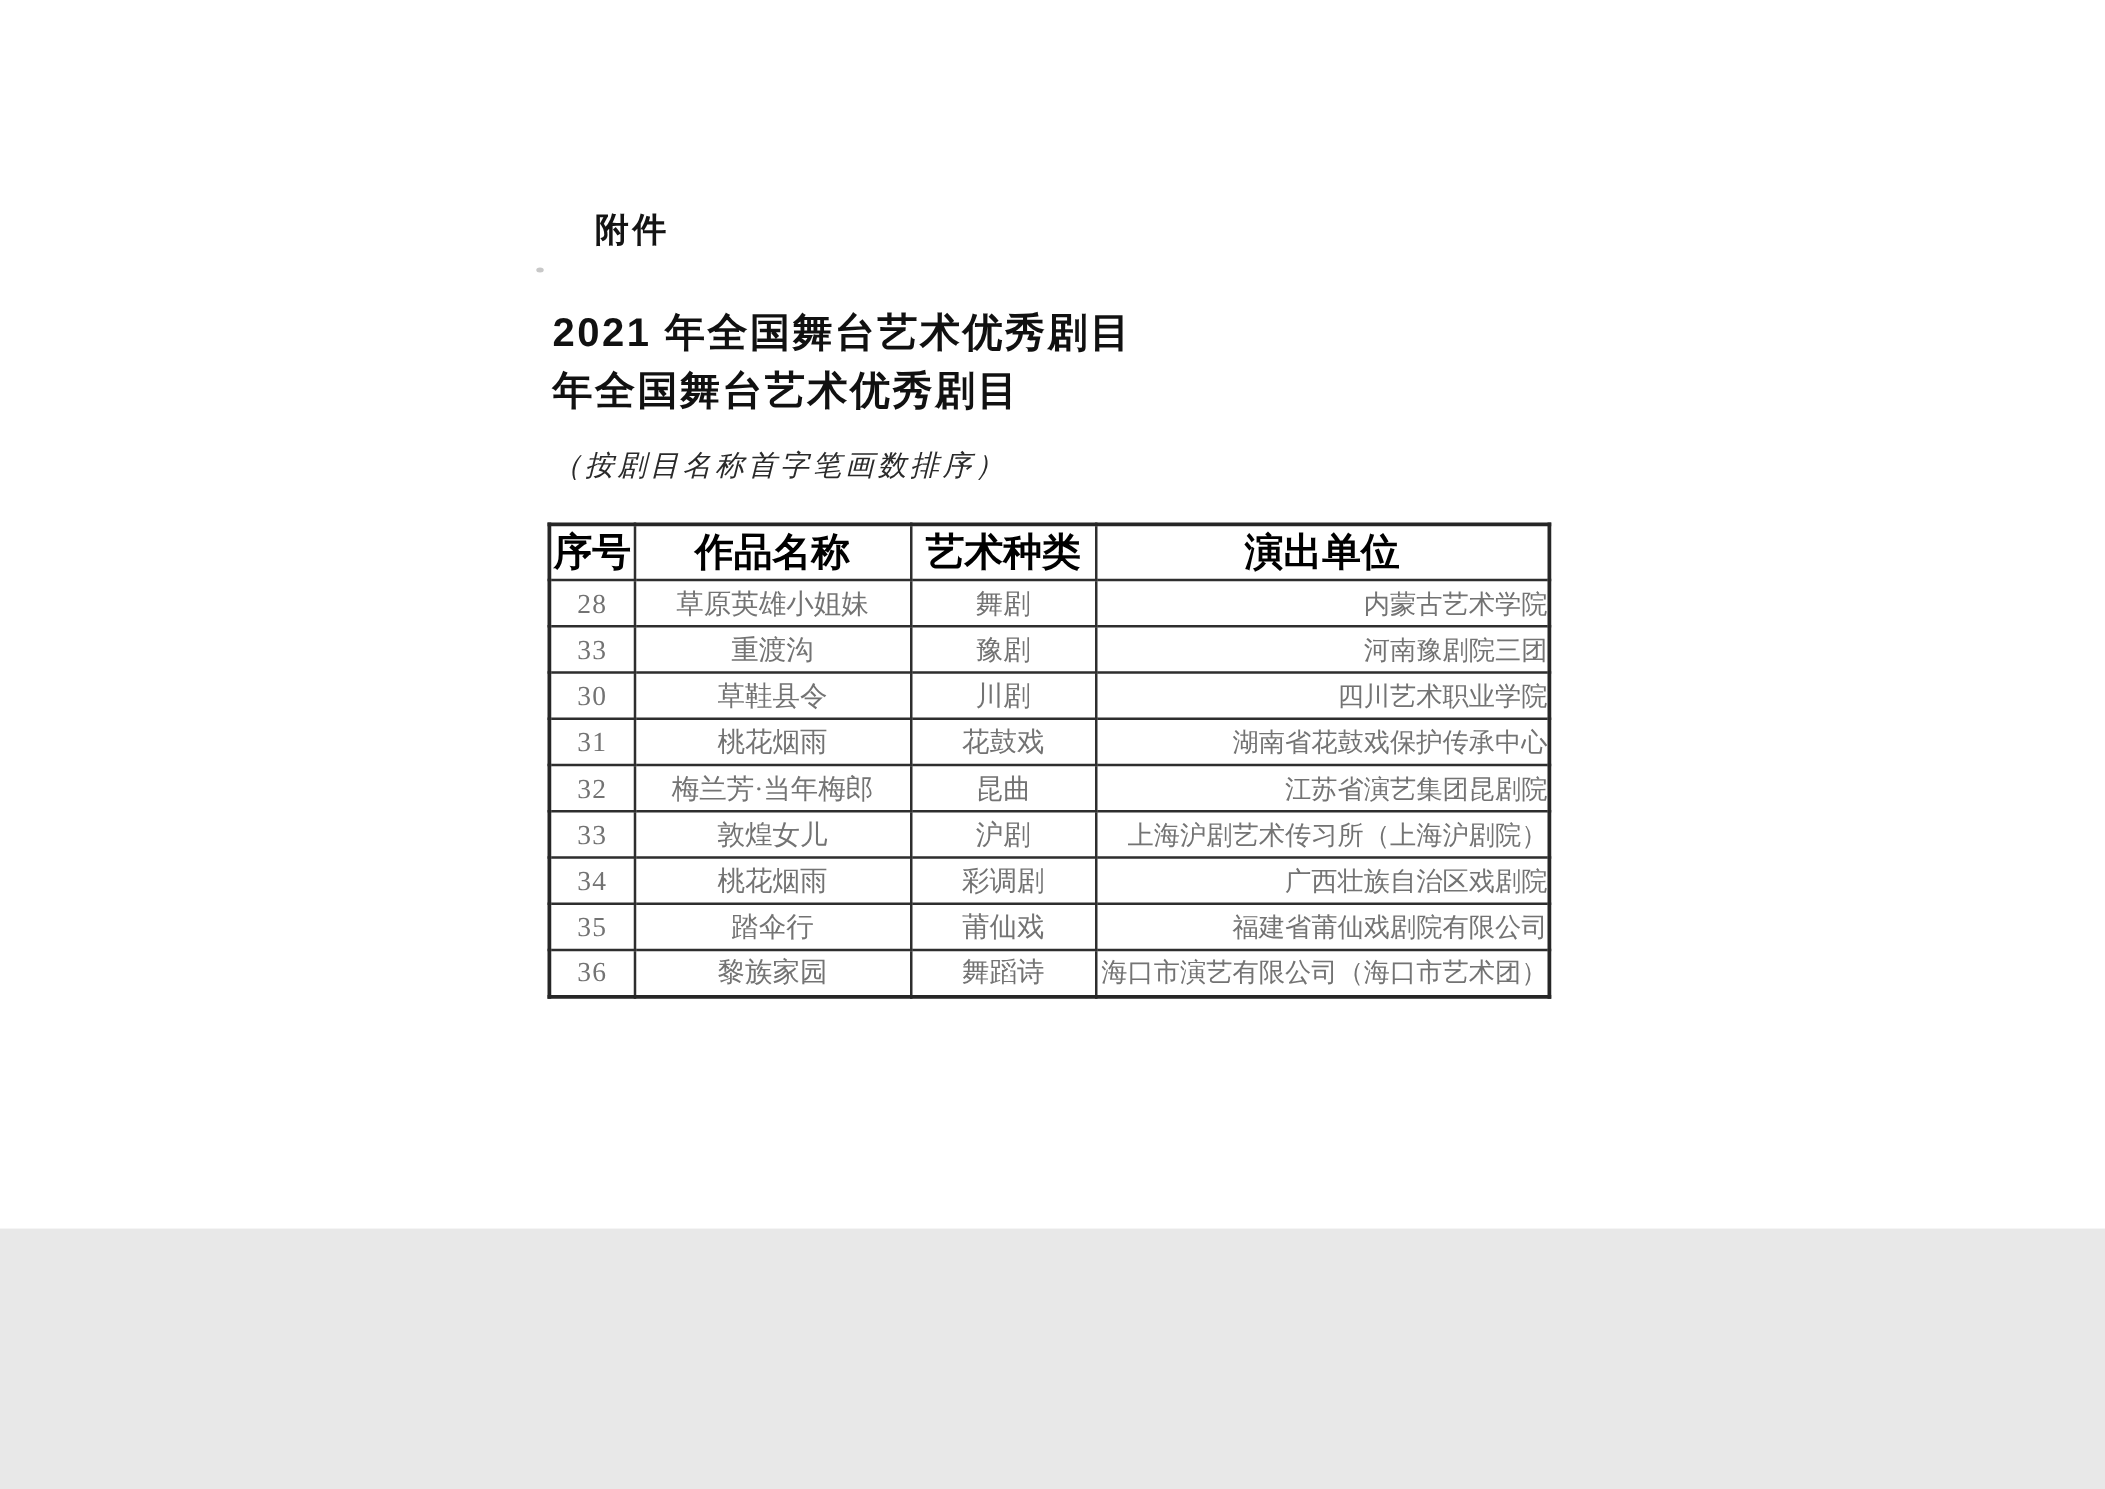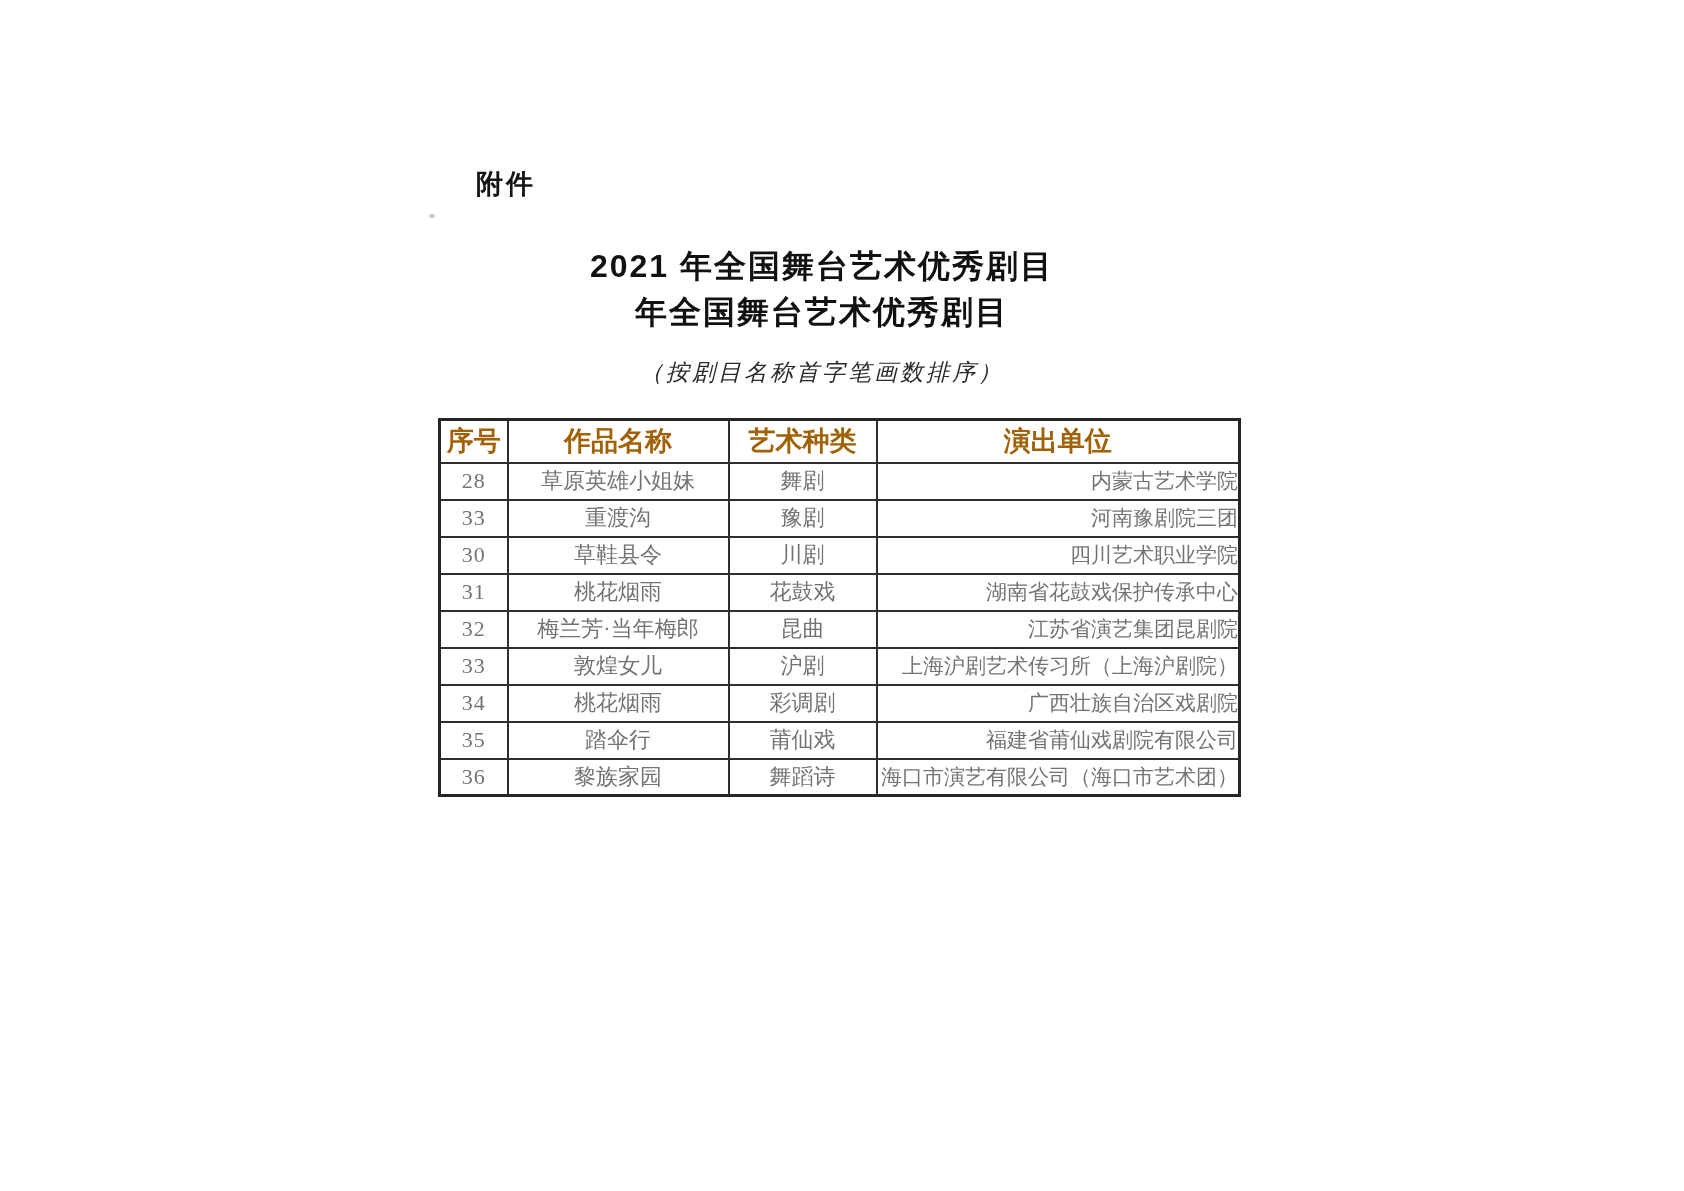--- a/index.html
+++ b/index.html
@@ -1,20 +1,20 @@
 <!DOCTYPE html>
 <html><head>
 <meta charset="utf-8">
 <style>
   * { margin: 0; padding: 0; box-sizing: border-box; }
   html, body { background: #e8e8e8; }
   .page {
     position: relative;
     width: 1684px;
-    height: 1191px;
+    height: 983px;
     background: #ffffff;
     overflow: hidden;
     font-family: "Liberation Serif", serif;
     color: #1b1b1b;
   }
   .attachment-label {
     position: absolute;
     left: 476px;
     top: 166px;
     font-family: "Liberation Sans", sans-serif;
@@ -28,24 +28,24 @@
     left: 429px;
     top: 214px;
     width: 6px;
     height: 4px;
     border-radius: 50%;
     background: #9a9a9a;
     opacity: 0.55;
   }
   .title-block {
     position: absolute;
-    left: 426px;
+    left: 442px;
     top: 243px;
     width: 792px;
-    text-align: center;
+    text-align: left;
   }
   .title-line {
     font-family: "Liberation Sans", sans-serif;
     font-size: 32px;
     font-weight: bold;
     color: #111111;
     line-height: 46px;
     letter-spacing: 2px;
   }
   .subtitle {
@@ -69,23 +69,23 @@
     text-align: center;
     vertical-align: middle;
     white-space: nowrap;
     overflow: hidden;
     color: #737373;
   }
   .works-table thead tr { height: 43px; }
   .works-table tbody tr { height: 37px; }
   .works-table th {
     font-family: Liberation Serif, serif;
-    font-size: 27px;
+    font-size: 31px;
     font-weight: bold;
-    color: #a16207;
+    color: #000000;
   }
   .works-table td {
     font-family: "Liberation Serif", serif;
     font-size: 22px;
   }
   .works-table td.cell-no { font-size: 22px; letter-spacing: 1px; }
   .works-table td.cell-unit { font-size: 21px; text-align: right; }
   .col-no    { width: 68px; }
   .col-title { width: 221px; }
   .col-genre { width: 148px; }

